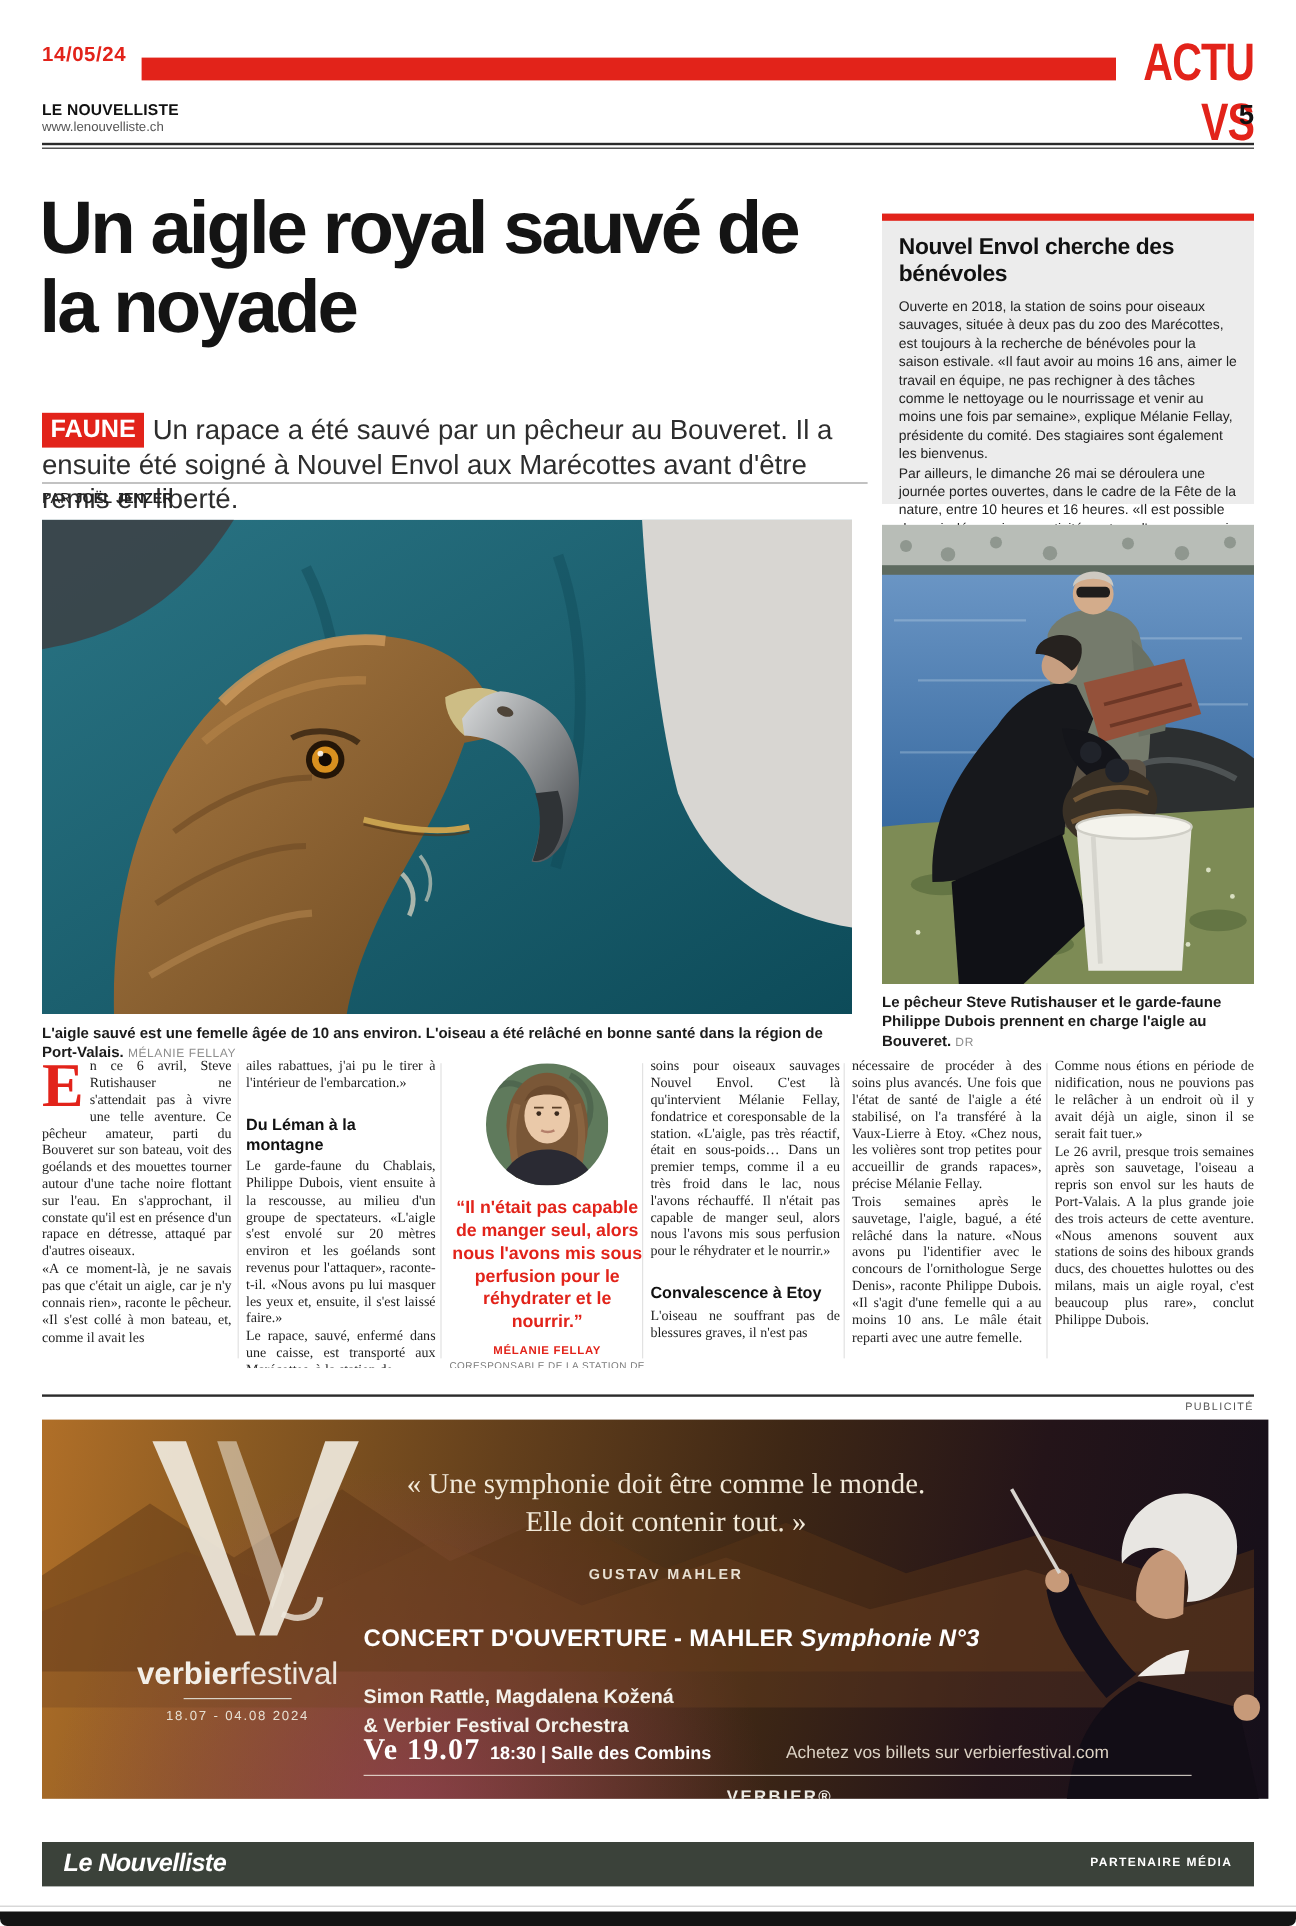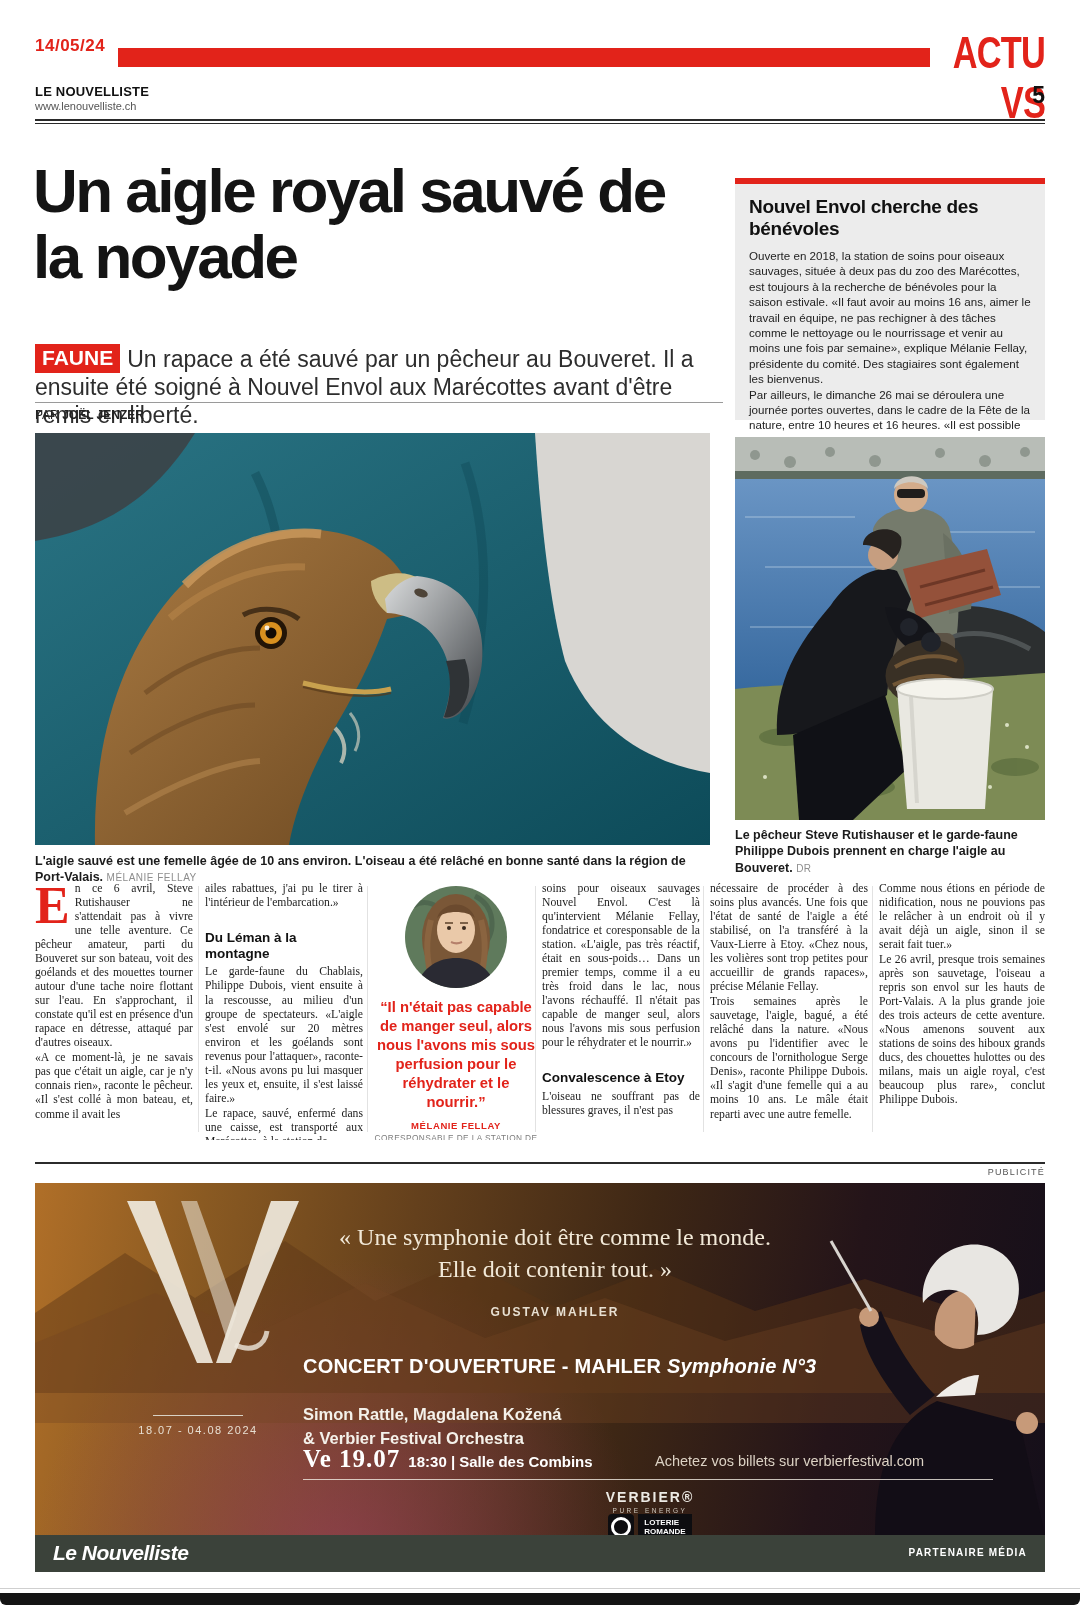--- a/index.html
+++ b/index.html
@@ -57,24 +57,24 @@
   
   .pq{position:absolute;left:372px;top:0;width:168px;text-align:center;}
   .pq .portrait{width:102px;height:102px;border-radius:50%;overflow:hidden;margin:8px auto 10px;}
   .pq .q{color:#e2231a;font-weight:700;font-size:14.8px;line-height:1.28;font-family:"Liberation Sans",sans-serif;}
   .pq .nm{color:#e2231a;font-weight:700;font-size:9.5px;letter-spacing:.6px;margin-top:8px;}
   .pq .rl{color:#7c7c7c;font-size:8.3px;letter-spacing:.4px;line-height:1.35;margin-top:2px;}
 
   
   .endrule{left:35px;top:1162px;width:1010px;height:2px;background:#2b2b2b;}
   .publabel{left:845px;top:1167px;width:200px;text-align:right;font-size:9px;letter-spacing:1.2px;color:#555;}
-  .adbox{left:35px;top:1183px;width:1010px;height:352px;overflow:hidden;
+  .adbox{left:35px;top:1183px;width:1010px;height:316px;overflow:hidden;
          background:
            radial-gradient(circle at 30% 108%, rgba(168,62,110,.55), rgba(168,62,110,0) 38%),
-           linear-gradient(100deg,#b06f28 0%,#8a5a22 16%,#64401c 36%,#3e2715 58%,#241419 78%,#150f1a 100%);}
+           linear-gradient(100deg,#b06f28 0%,#8a5a22 16%,#64401c 36%,#3e2715 58%,#241419 78%,#150f1a 100%); padding-left: 12px;}
   .admountains{position:absolute;left:0;top:0;width:1010px;height:352px;}
   .adquote{position:absolute;left:220px;top:38px;width:600px;text-align:center;color:#f2e9d8;
            font-family:"Liberation Serif","DejaVu Serif",serif;font-size:24px;line-height:1.35;}
   .adauthor{position:absolute;left:220px;top:122px;width:600px;text-align:center;color:#e8e0d2;
             font-size:12px;font-weight:700;letter-spacing:2px;}
   .vlogo{position:absolute;left:50px;top:12px;}
   .brand{position:absolute;left:48px;top:196px;width:230px;text-align:center;color:#f3efe7;font-size:26px;}
   .brand b{font-weight:700;} .brand span{font-weight:300;opacity:.95;}
   .brandline{position:absolute;left:118px;top:232px;width:90px;height:1px;background:#d9d2c5;}
   .branddates{position:absolute;left:48px;top:241px;width:230px;text-align:center;color:#e7dfd2;
@@ -327,20 +327,21 @@
       <polygon points="96,6 112,6 152,118 142,146" fill="#efe9dd" opacity=".55"></polygon>
       <path d="M150,150 C168,158 180,150 182,136" stroke="#efe9dd" stroke-width="5" fill="none" opacity=".8"></path>
     </svg>
 
     <div class="adquote">
       <div>« Une symphonie doit être comme le monde.</div>
       <div>Elle doit contenir tout. »</div>
     </div>
     <div class="adauthor">GUSTAV MAHLER</div>
 
+    <div class="brand"><b>verbier</b><span>festival</span></div>
     <div class="brandline"></div>
     <div class="branddates">18.07 - 04.08 2024</div>
 
     <div class="adtitle"><span>CONCERT D'OUVERTURE - MAHLER </span><i>Symphonie N°3</i></div>
     <div class="adartists">
       <div>Simon Rattle, Magdalena Kožená</div>
       <div>&amp; Verbier Festival Orchestra</div>
     </div>
     <div class="adevent"><span class="d">Ve 19.07</span><span class="t">18:30 | Salle des Combins</span></div>
     <div class="adtickets">Achetez vos billets sur verbierfestival.com</div>

